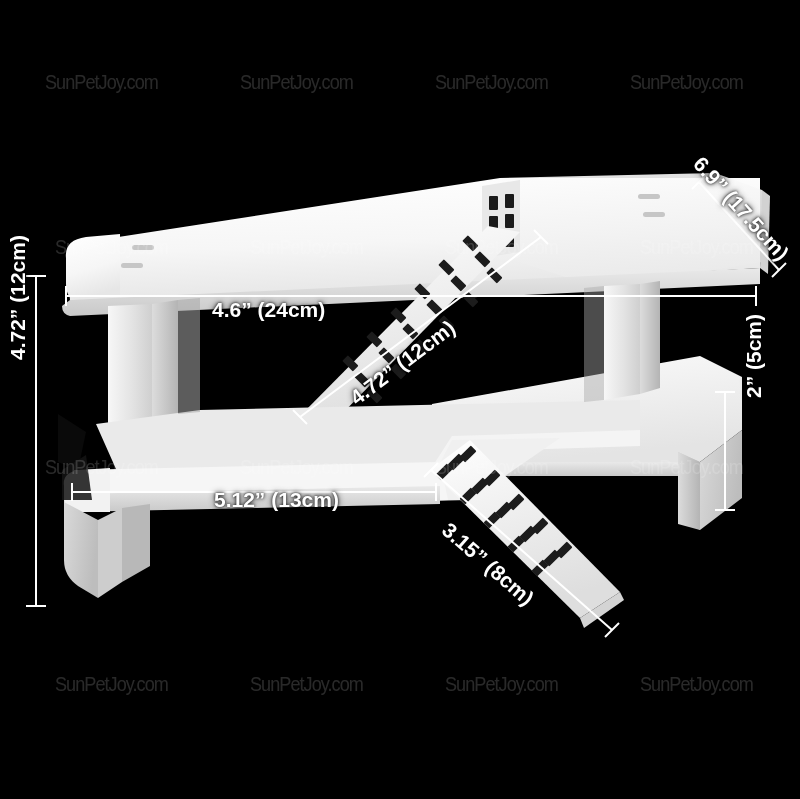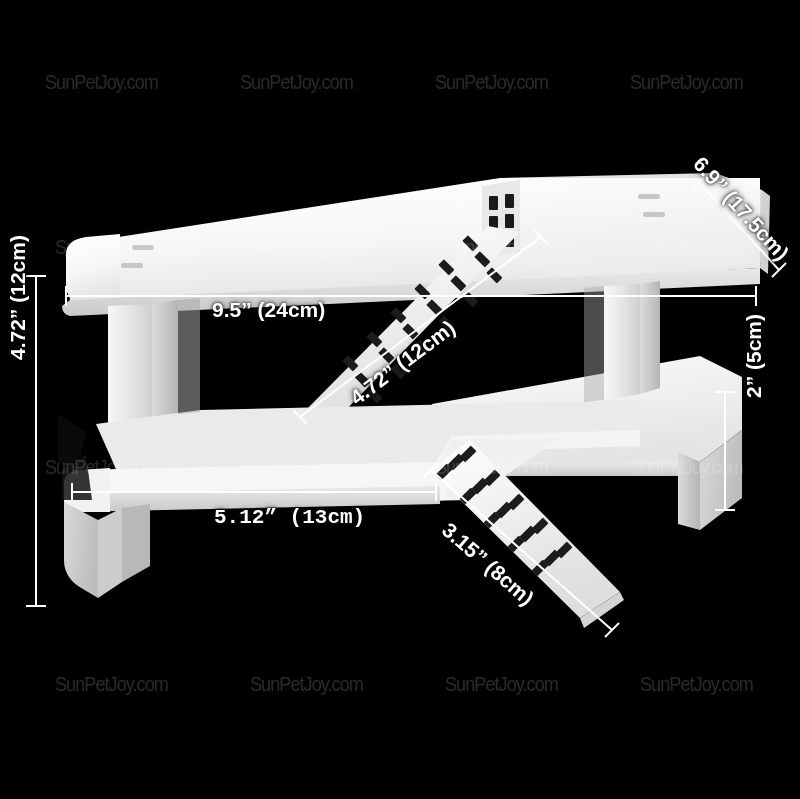--- a/index.html
+++ b/index.html
@@ -299,31 +299,31 @@
       </g>
 
       <g>
         <line x1="431" y1="470" x2="612" y2="630"></line>
         <line x1="424" y1="477" x2="438" y2="463"></line>
         <line x1="605" y1="637" x2="619" y2="623"></line>
       </g>
     </g>
   </svg>
 
-  <div class="dim-label" style="left:212px; top:298px;">9.5” (24cm)</div>
+  <div class="dim-label" style="left:212px; top:298px;">4.6” (24cm)</div>
 
   <div class="dim-label" style="left:706px; top:152px; transform: rotate(48deg); transform-origin: left top;">6.9” (17.5cm)</div>
 
   <div class="dim-label" style="left:360px; top:386px; transform: rotate(-37deg); transform-origin: left bottom;">4.72” (12cm)</div>
 
   <div class="dim-label" style="left:6px; top:360px; transform: rotate(-90deg); transform-origin: left top; width:200px;">4.72” (12cm)</div>
 
   <div class="dim-label" style="left:742px; top:398px; transform: rotate(-90deg); transform-origin: left top; width:120px;">2” (5cm)</div>
 
-  <div class="dim-label" style="left:214px; top:506px;font-family:Liberation Mono, monospace;">5.12” (13cm)</div>
+  <div class="dim-label" style="left:214px; top:488px;">5.12” (13cm)</div>
 
   <div class="dim-label" style="left:453px; top:518px; transform: rotate(41deg); transform-origin: left top;">3.15” (8cm)</div>
 
   <div class="wm-layer">
       <div class="wm" style="left: 45px; top: 70px; color: rgb(255, 255, 255); opacity: 0.16;">SunPetJoy.com</div>
       <div class="wm" style="left: 240px; top: 70px; color: rgb(255, 255, 255); opacity: 0.16;">SunPetJoy.com</div>
       <div class="wm" style="left: 435px; top: 70px; color: rgb(255, 255, 255); opacity: 0.16;">SunPetJoy.com</div>
       <div class="wm" style="left: 630px; top: 70px; color: rgb(255, 255, 255); opacity: 0.16;">SunPetJoy.com</div>
       <div class="wm" style="left: 55px; top: 235px; color: rgb(255, 255, 255); opacity: 0.16;">SunPetJoy.com</div>
       <div class="wm" style="left: 250px; top: 235px; color: rgb(255, 255, 255); opacity: 0.16;">SunPetJoy.com</div>

